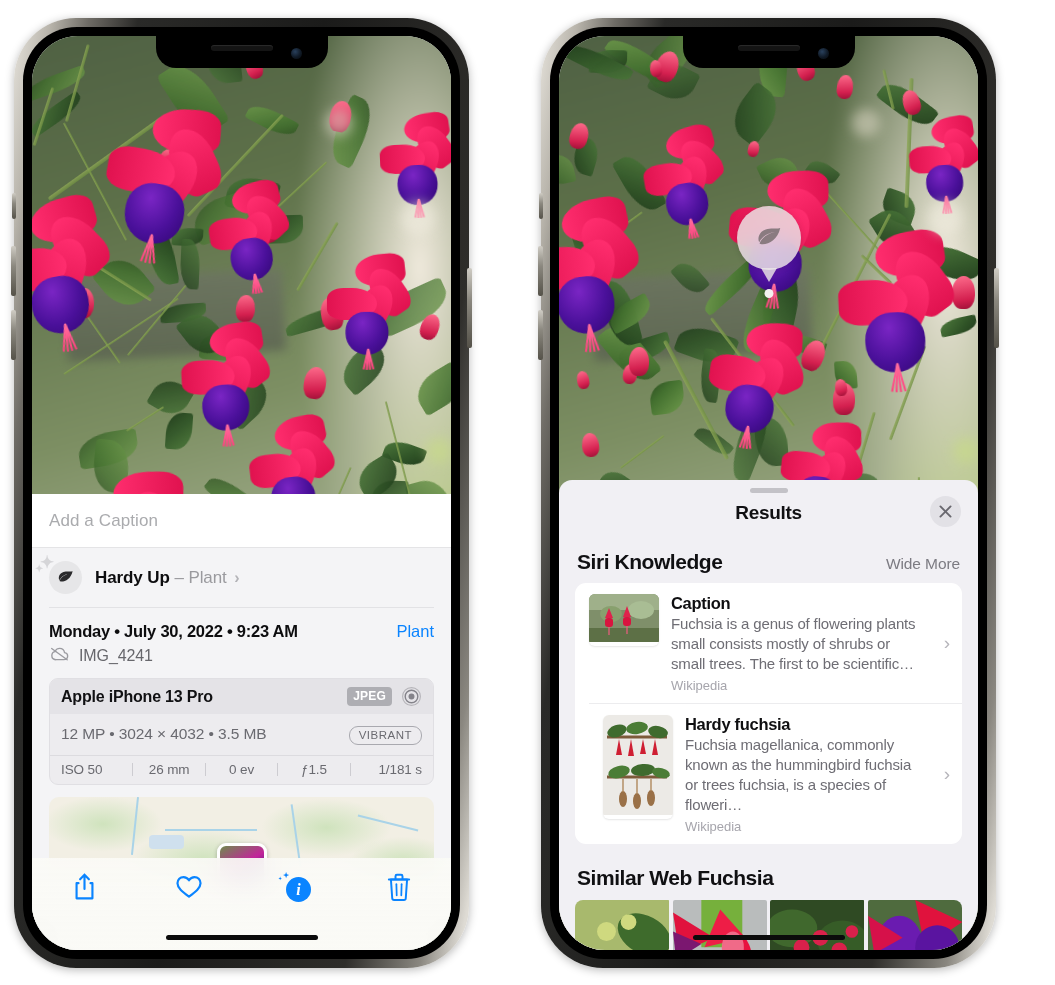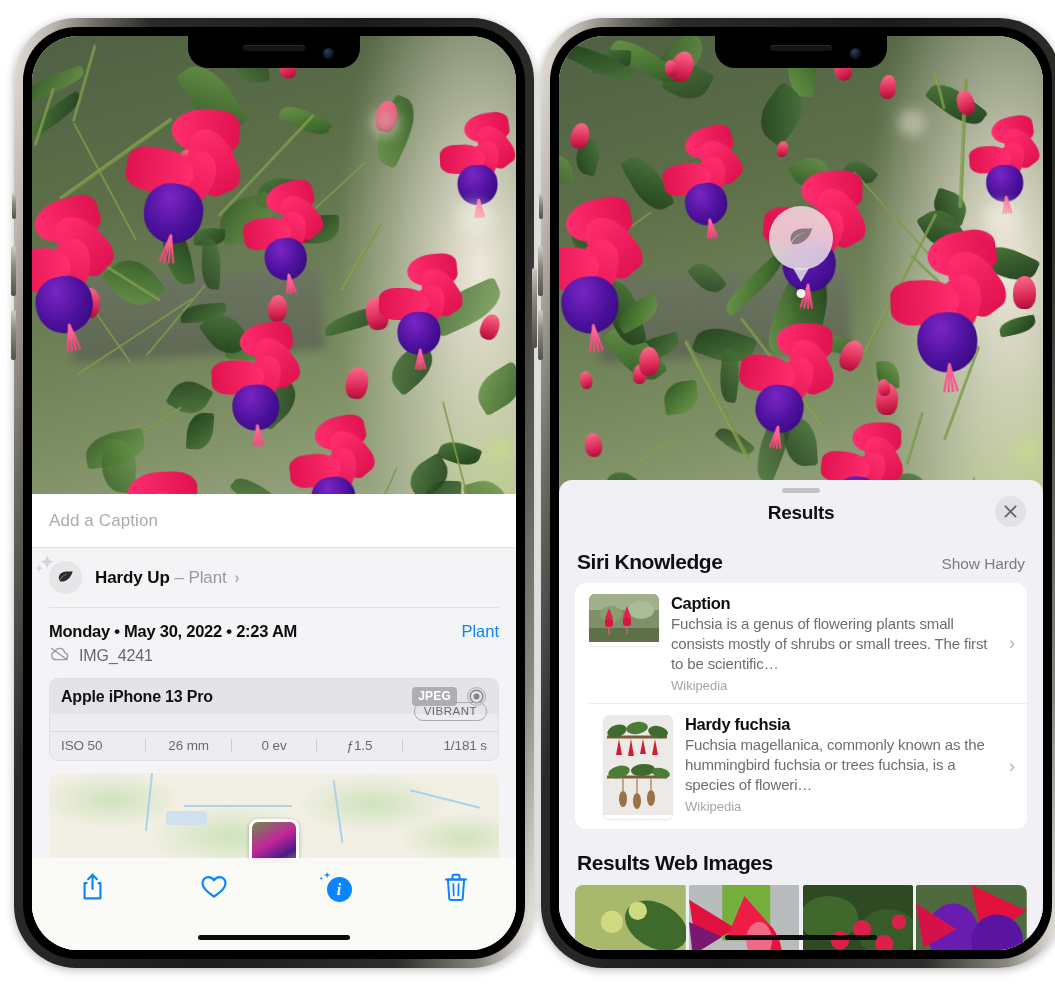--- a/index.html
+++ b/index.html
@@ -7,21 +7,21 @@
     width: 1055px; height: 985px;
     background: #ffffff;
     font-family: "Liberation Sans", sans-serif;
     overflow: hidden;
   }
   .stage { position: relative; width: 1055px; height: 985px; }
 
   
   .phone {
     position: absolute;
-    width: 520px; height: 950px;
+    width: 455px; height: 950px;
     top: 18px;
     border-radius: 62px;
     background: linear-gradient(100deg,#e9e6df 0%, #b8b4ab 6%, #6f6c66 12%, #2a2a28 20%, #1b1b1a 50%, #2e2d2a 80%, #8a8780 92%, #dedbd4 98%);
     padding: 9px;
     box-shadow: 0 2px 10px rgba(0,0,0,.28);
   }
   .phone.left  { left: 14px; }
   .phone.right { left: 541px; }
 
   .bezel {
@@ -573,21 +573,21 @@
                 <span>Hardy Up</span>
                 <span class="sub">–</span>
                 <span class="sub">Plant</span>
                 <span class="chev">›</span>
               </div>
             </div>
 
             <div class="divline"></div>
 
             <div class="date-row">
-              <span class="date-txt">Monday • May 30, 2022 • 2:23 AM</span>
+              <span class="date-txt">Monday • July 30, 2022 • 9:23 AM</span>
               <span class="adjust">Plant</span>
             </div>
 
             <div class="file-row">
               <span>
                 <svg width="21" height="16" viewBox="0 0 26 20">
                   <path d="M7 17h11.2c3 0 5-2 5-4.4 0-2.2-1.7-4-3.9-4.3C18.8 5.2 16.3 3 13.2 3c-2.4 0-4.5 1.3-5.6 3.3" fill="none" stroke="#9b9ba0" stroke-width="1.7" stroke-linecap="round"></path>
                   <path d="M8.3 6.8C5.6 7.2 3.4 9.3 3.4 12c0 2.8 2.1 5 5 5" fill="none" stroke="#9b9ba0" stroke-width="1.7" stroke-linecap="round"></path>
                   <line x1="3.2" y1="3.2" x2="22.6" y2="17.2" stroke="#9b9ba0" stroke-width="1.7" stroke-linecap="round"></line>
                 </svg>
@@ -603,20 +603,21 @@
                   <span class="lens">
                     <svg width="21" height="21" viewBox="0 0 24 24">
                       <circle cx="12" cy="12" r="10.2" fill="none" stroke="#b6b5ba" stroke-width="1.3"></circle>
                       <circle cx="12" cy="12" r="7.2" fill="none" stroke="#84838a" stroke-width="1.6"></circle>
                       <circle cx="12" cy="12" r="3.4" fill="#84838a"></circle>
                     </svg>
                   </span>
                 </span>
               </div>
               <div class="meta-mid">
+                <div class="meta-line">12 MP • 3024 × 4032 • 3.5 MB</div>
                 <span class="vibrant">VIBRANT</span>
               </div>
               <div class="meta-foot">
                 <span class="ev">ISO 50</span>
                 <span class="evsep"></span>
                 <span class="ev">26 mm</span>
                 <span class="evsep"></span>
                 <span class="ev">0 ev</span>
                 <span class="evsep"></span>
                 <span class="ev">ƒ1.5</span>
@@ -929,21 +930,21 @@
             <span class="close-x">
               <svg width="15" height="15" viewBox="0 0 16 16">
                 <line x1="2.6" y1="2.6" x2="13.4" y2="13.4" stroke="#68676e" stroke-width="2" stroke-linecap="round"></line>
                 <line x1="13.4" y1="2.6" x2="2.6" y2="13.4" stroke="#68676e" stroke-width="2" stroke-linecap="round"></line>
               </svg>
             </span>
           </div>
 
           <div class="sec-head">
             <span class="sec-title">Siri Knowledge</span>
-            <span class="show-more">Show Hardy</span>
+            <span class="show-more">Wide More</span>
           </div>
 
           <div class="kn-card">
 
             <div class="kn-row">
               <span class="kn-thumb">
                 <svg width="70" height="48" viewBox="0 0 70 48">
                   <rect width="70" height="48" fill="#7f8f6a"></rect>
                   <rect y="0" width="70" height="16" fill="#9fb08a"></rect>
                   <rect y="34" width="70" height="14" fill="#5d7046"></rect>
@@ -999,21 +1000,21 @@
                 <span class="kn-name" style="display:block">Hardy fuchsia</span>
                 <span class="kn-desc" style="display:block">Fuchsia magellanica, commonly known as the hummingbird fuchsia or trees fuchsia, is a species of floweri…</span>
                 <span class="kn-src" style="display:block">Wikipedia</span>
               </span>
               <span class="kn-chev">›</span>
             </div>
 
           </div>
 
           <div class="sec-head" style="padding-bottom:2px;">
-            <span class="sec-title">Results Web Images</span>
+            <span class="sec-title">Similar Web Fuchsia</span>
           </div>
 
           <div class="web-strip">
             <span class="web-thumb">
               <svg class="mini" viewBox="0 0 60 82" preserveAspectRatio="none">
                 <rect width="60" height="82" fill="#a8b96d"></rect>
                 <ellipse cx="44" cy="22" rx="18" ry="12" fill="#3e6b2c" transform="rotate(28 44 22)"></ellipse>
                 <ellipse cx="12" cy="56" rx="14" ry="10" fill="#4d7a33" transform="rotate(-20 12 56)"></ellipse>
                 <circle cx="20" cy="20" r="6" fill="#cfd97f"></circle>
                   <circle cx="34" cy="14" r="5" fill="#cfd97f"></circle>

